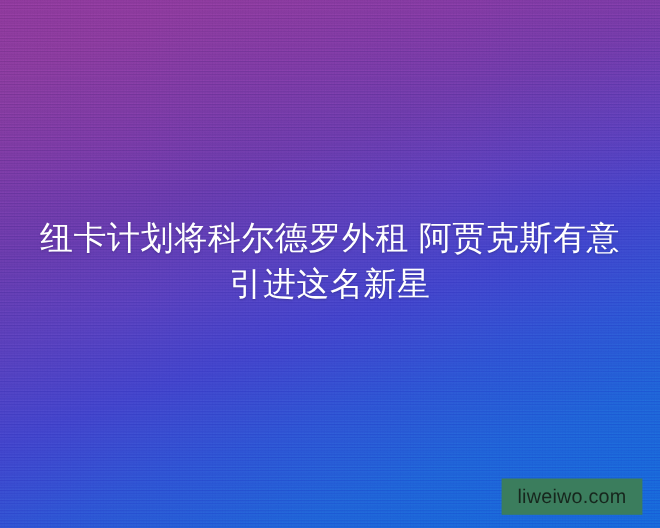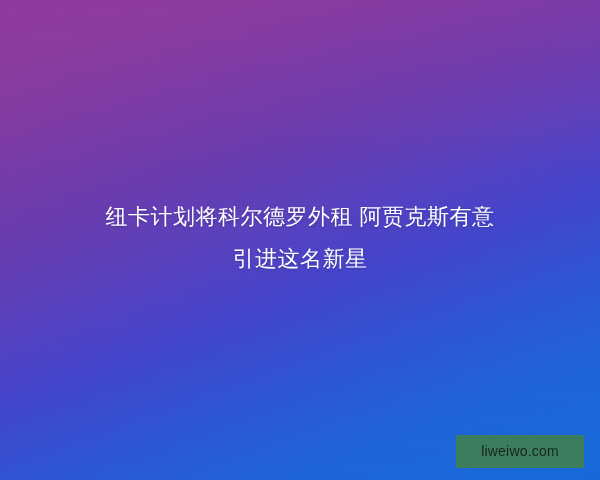--- a/index.html
+++ b/index.html
@@ -69,21 +69,21 @@
 
   #headline {
     position: absolute;
     left: 0;
     right: 0;
     top: 196px;
     padding: 0 26px;
     box-sizing: border-box;
     text-align: center;
     color: #ffffff;
-    font-size: 22px;
+    font-size: 30px;
     line-height: 42px;
     letter-spacing: 0.5px;
     font-weight: 400;
     white-space: pre-line;
     text-shadow: 0 1px 2px rgba(20, 20, 60, 0.25);
   }
 
   #watermark-badge {
     position: absolute;
     left: 456px;
@@ -91,21 +91,21 @@
     width: 128px;
     height: 33px;
     background: #3b7d5d;
     display: flex;
     align-items: center;
     justify-content: center;
   }
 
   #watermark-badge .wm-text {
     color: #17261d;
-    font-size: 14px;
+    font-size: 18px;
     line-height: 17px;
     letter-spacing: 0.2px;
     font-weight: 400;
   }
 </style>
 </head>
 <body>
 
 <div id="card">
 

